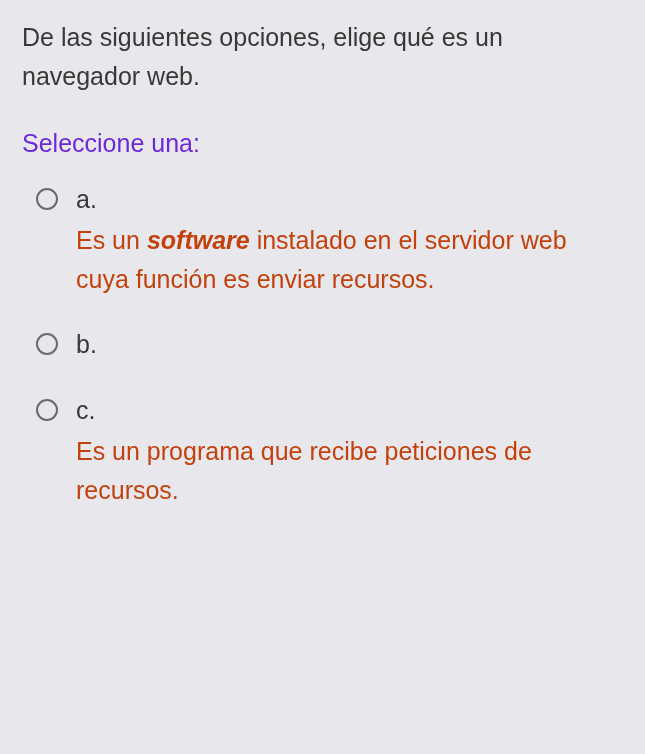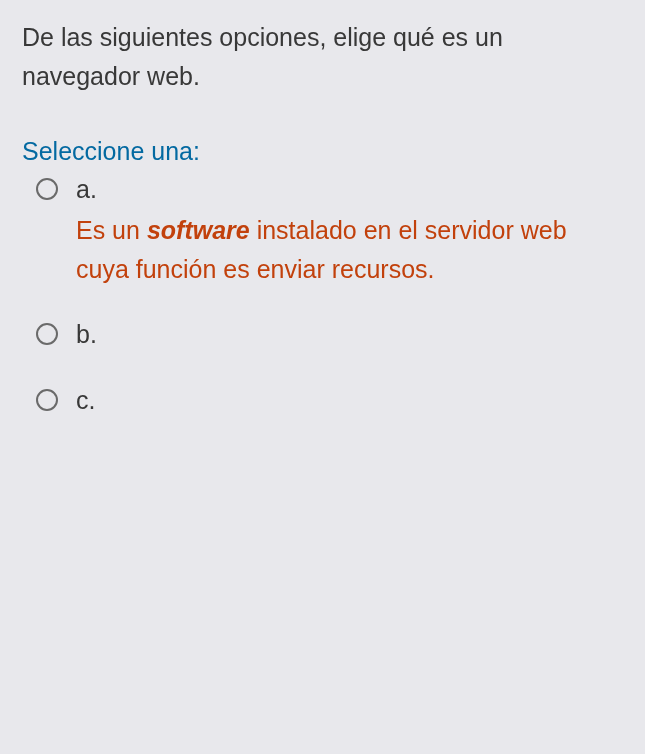--- a/index.html
+++ b/index.html
@@ -11,25 +11,26 @@
       width: 645px;
       height: 754px;
       font-family: 'Segoe UI', Tahoma, Geneva, Verdana, sans-serif;
       background: #e8e8ec;
       color: #3a3a3a;
       padding: 18px 22px;
       font-size: 25px;
       line-height: 1.55;
     }
     .question-text {
-      margin-bottom: 36px;
+      margin-bottom: 28px;
       color: #383838;
     }
     .prompt {
-      color: #0369a1;
+      margin-bottom: 18px;
+      color: #6d28d9;
     }
     .option {
       display: flex;
       align-items: flex-start;
       margin-bottom: 26px;
       padding-left: 14px;
     }
     .radio {
       flex-shrink: 0;
       width: 22px;
@@ -76,14 +77,15 @@
   <div class="radio"></div>
   <div class="option-content">
     <span class="option-label">b.</span>
   </div>
 </div>
 
 <div class="option">
   <div class="radio"></div>
   <div class="option-content">
     <span class="option-label">c.</span>
+    <span class="option-text"><span></span><span class="bold-italic"></span><span>Es un programa que recibe peticiones de recursos.</span></span>
   </div>
 </div>
 
 </body></html>

